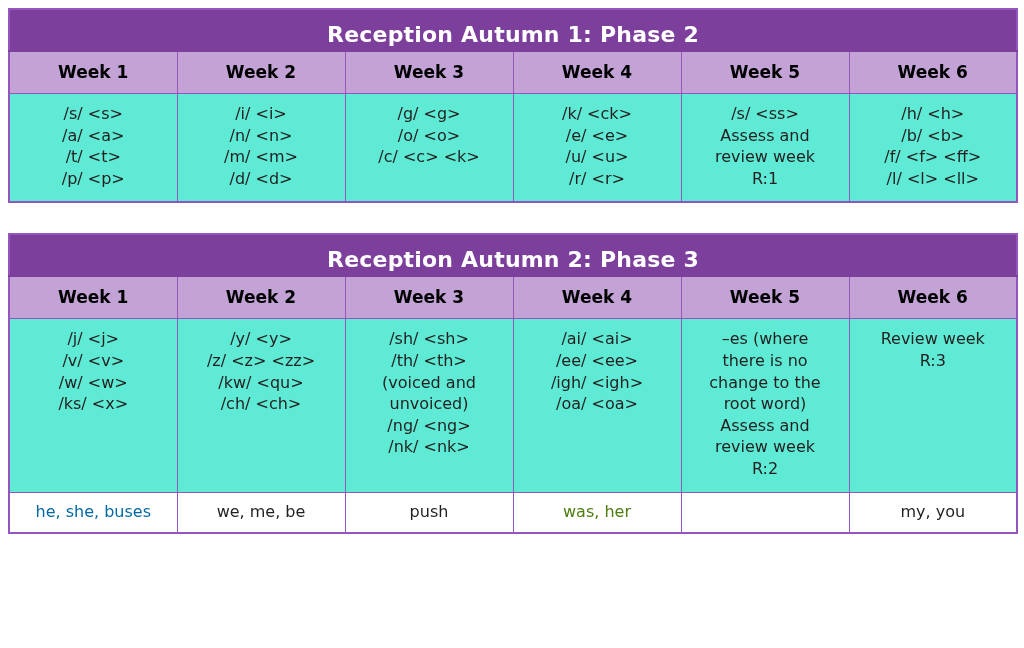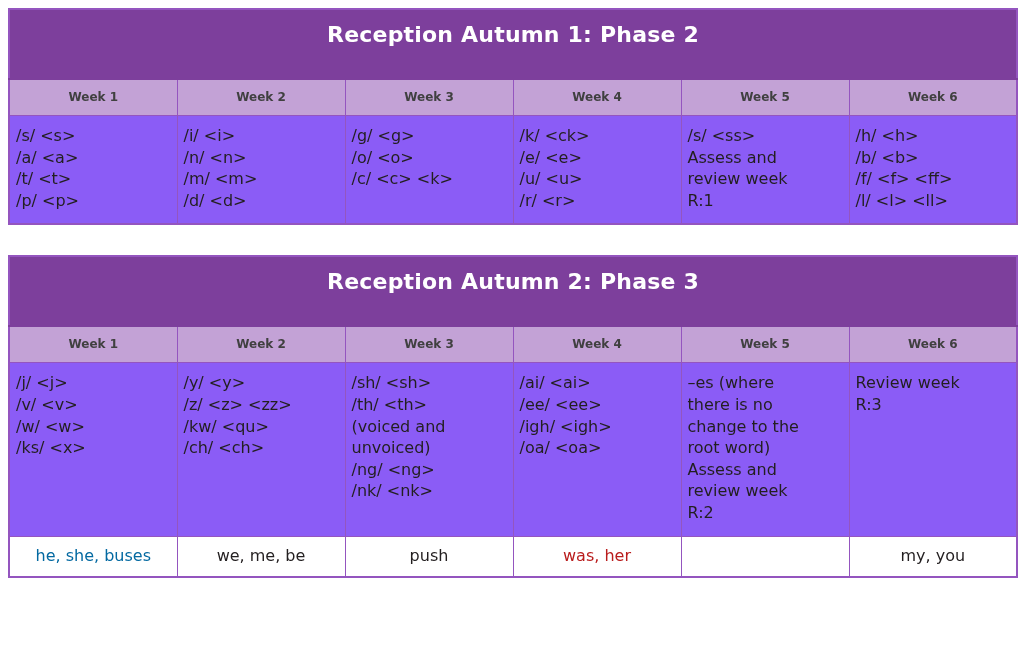--- a/index.html
+++ b/index.html
@@ -38,40 +38,41 @@
   .phonics-table col {
     width: 168px;
   }
 
   .title-row th {
     background: #7d3f9c;
     color: #ffffff;
     font-size: 22px;
     font-weight: bold;
     text-align: center;
-    padding: 12px 6px 31px 6px;
+    padding: 12px 6px 3px 6px;
     border: none;
     letter-spacing: 0.2px;
     margin-left: 48px;
   }
 
   .week-row th {
     background: #c3a2d6;
-    color: #404040;
-    font-size: 12px;
+    color: #000000;
+    font-size: 17px;
     font-weight: bold;
     text-align: center;
     padding: 10px 4px 11px 4px;
     border: 1px solid #9455bf;
     border-top: 2px solid #7d3f9c;
   }
 
   .phoneme-row td {
-    background: #8b5cf6;
+    background: #5eead4;
     border: 1px solid #9455bf;
+    text-align: center;
     vertical-align: top;
     padding: 9px 6px 12px 6px;
     font-size: 16px;
     line-height: 1.35;
   }
 
   .words-row td {
     background: #ffffff;
     border: 1px solid #9455bf;
     text-align: center;
@@ -217,20 +218,20 @@
           </td>
         <td style="border-color: rgb(148, 85, 191); color: rgb(35, 31, 32);">
             <span class="cell-line">Review week</span>
             <span class="cell-line">R:3</span>
           </td>
       </tr>
       <tr class="words-row">
         <td style="border-color: rgb(148, 85, 191); color: #0369a1;">he, she, buses</td>
         <td style="border-color: rgb(148, 85, 191); color: rgb(35, 31, 32);">we, me, be</td>
         <td style="border-color: rgb(148, 85, 191); color: rgb(35, 31, 32);">push</td>
-        <td style="border-color: rgb(148, 85, 191); color: #b91c1c; margin-top: 44px;">was, her</td>
+        <td style="border-color: rgb(148, 85, 191); color: #4d7c0f; margin-top: 44px;">was, her</td>
         <td style="border-color: rgb(148, 85, 191); color: rgb(35, 31, 32);"></td>
         <td style="border-color: rgb(148, 85, 191); color: rgb(35, 31, 32);">my, you</td>
       </tr>
     </tbody>
   </table>
 
 </div>
 
 </body></html>

